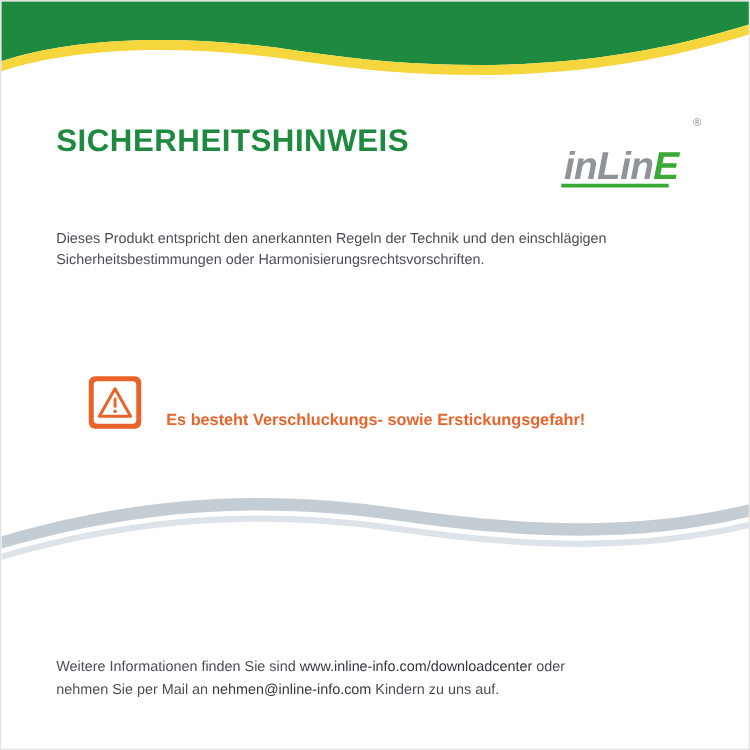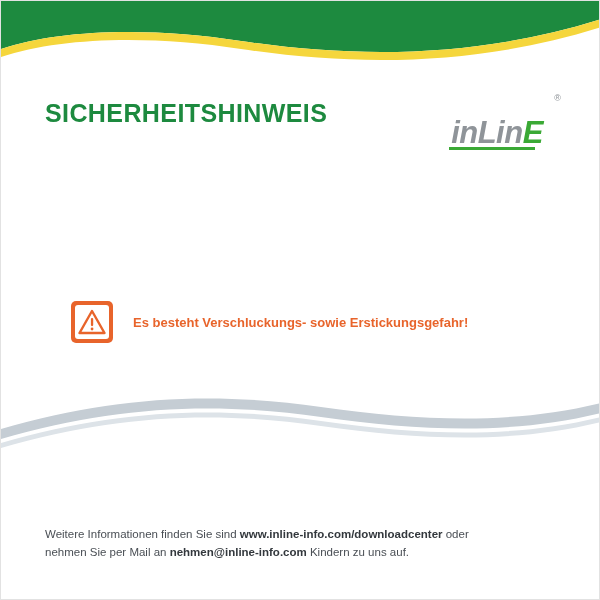--- a/index.html
+++ b/index.html
@@ -106,21 +106,21 @@
   }
   .para-1 { top: 170px; }
   .para-2 { top: 216px; }
 
   
   .warn-row {
     position: absolute;
     top: 300px;
     left: 70px;
     display: flex;
-    align-items: center;
+    align-items: flex-end;
   }
   .warn-icon {
     width: 42px;
     height: 42px;
     border-radius: 5px;
     background: #e8642b;
     display: flex;
     align-items: center;
     justify-content: center;
     flex: 0 0 auto;
@@ -147,21 +147,21 @@
     left: 44px;
     top: 524px;
     width: 512px;
     font-size: 11.5px;
     line-height: 1.6;
     color: #4a4f55;
   }
   .footer a {
     color: #33383d;
     text-decoration: none;
-    font-weight: bold;
+    font-weight: normal;
   }
 </style>
 </head>
 <body>
 
 <div class="page">
 
   <div class="top-band">
     <svg width="600" height="66" viewBox="0 0 600 66" xmlns="http://www.w3.org/2000/svg">
       <path d="M0,0 L600,0 L600,18 C480,56 360,58 240,40 C150,26 60,28 0,48 Z" fill="#1d8a3f"></path>
@@ -169,20 +169,21 @@
     </svg>
   </div>
 
   <h1 class="headline">SICHERHEITSHINWEIS</h1>
 
   <div class="logo">
     <span class="logo-text"><span class="l-in">in</span><span class="l-in">Li</span><span class="l-in">n</span><span class="l-green">E</span><span class="logo-underline"></span></span>
   </div>
   <div class="logo-reg">®</div>
 
+  <p class="para para-1">Dieses Produkt entspricht den anerkannten Regeln der Technik und den einschlägigen Sicherheitsbestimmungen oder Harmonisierungsrechtsvorschriften.</p>
 
   <div class="warn-row">
     <div class="warn-icon">
       <div class="warn-icon-inner">
         <svg width="28" height="26" viewBox="0 0 28 26" xmlns="http://www.w3.org/2000/svg">
           <path d="M14 2 L26.5 24 L1.5 24 Z" fill="none" stroke="#e8642b" stroke-width="2.4" stroke-linejoin="round"></path>
           <rect x="12.9" y="9" width="2.3" height="8.2" rx="1.1" fill="#e8642b"></rect>
           <circle cx="14.05" cy="20" r="1.4" fill="#e8642b"></circle>
         </svg>
       </div>

